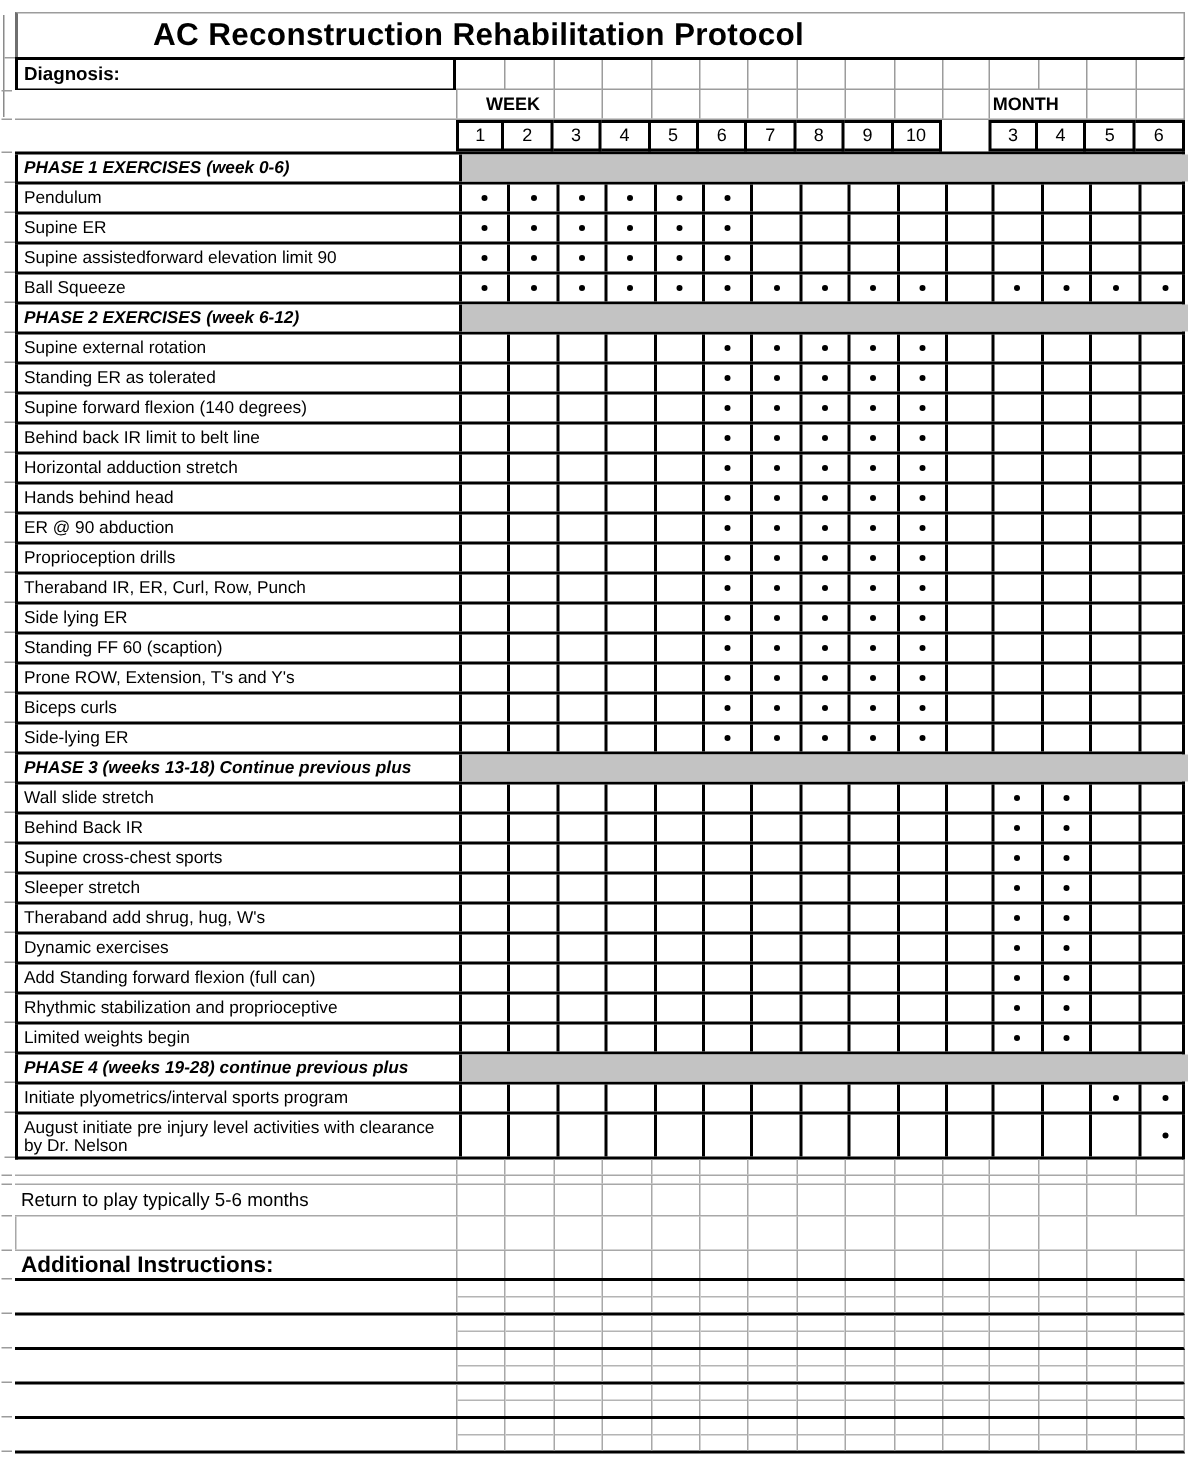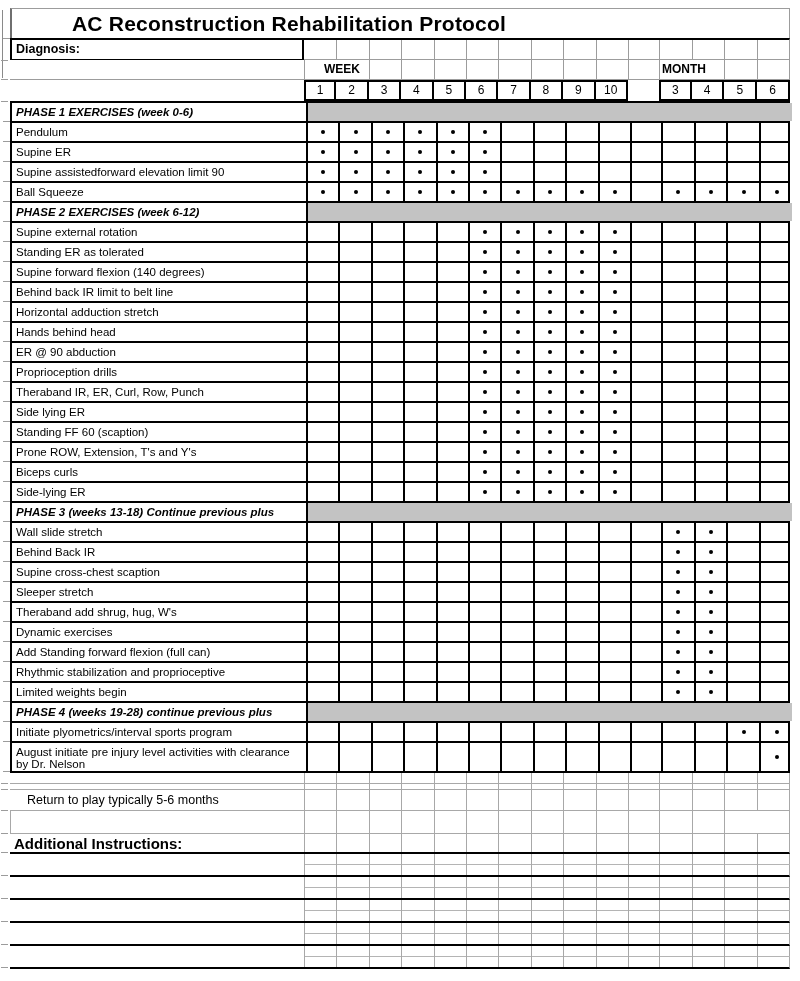--- a/index.html
+++ b/index.html
@@ -7,21 +7,21 @@
         font-family:"Liberation Sans","DejaVu Sans",sans-serif;color:#000;}
   .left-rule{position:absolute;left:2px;top:10px;height:68px;width:0;border-left:1px solid #8a8a8a;}
   .sheet{position:absolute;left:10px;top:8px;width:780px;}
 
   
   .cols{display:grid;grid-template-columns:294px repeat(10,32.4px) 31px repeat(4,32.75px);}
   .cell{box-sizing:border-box;overflow:hidden;}
 
   
   .title-row{box-sizing:border-box;height:30px;border-top:1px solid #9c9c9c;border-right:1px solid #9c9c9c;
-             border-left:2px solid #6f6f6f;line-height:29px;padding-left:60px;}
+             border-left:2px solid #6f6f6f;line-height:29px;padding-left:90px;}
   .title-text{font-size:21px;font-weight:bold;letter-spacing:.2px;white-space:nowrap;}
 
   
   .r-diag{height:20px;border-top:2px solid #000;border-right:1px solid #9c9c9c;}
   .r-proc{height:20px;border-bottom:2px solid #000;border-right:1px solid #9c9c9c;}
   .r-week{height:19px;border-bottom:1px solid #9c9c9c;border-right:1px solid #9c9c9c;}
   .r-num{height:21px;}
   .lblbox{border-left:2px solid #000;border-right:2px solid #000;font-weight:bold;font-size:12.5px;
           line-height:18px;padding-left:4px;}
   .divider{border-bottom:1.5px solid #000;}
@@ -45,21 +45,21 @@
   .dot{width:4px;height:4px;border-radius:50%;background:#000;}
 
   
   .frow{border-right:1px solid #a8a8a8;}
   .flite{border-bottom:1px solid #a8a8a8;}
   .sp1{height:10px;}
   .sp2{height:5px;}
   .n1{height:20px;}
   .n2{height:22px;}
   .vlite2{border-left:1px solid #a8a8a8;}
-  .nlbl{font-size:12.5px;padding-left:4px;display:flex;align-items:center;margin-left:13px;}
+  .nlbl{font-size:12.5px;padding-left:4px;display:flex;align-items:center;}
   .addl{height:18px;border-bottom:2.5px solid #000;}
   .albl{font-size:15px;font-weight:bold;padding-left:4px;display:flex;align-items:center;}
   .blank{height:21px;border-bottom:2.5px solid #000;}
   .halfline::before{content:"";display:block;height:10px;border-bottom:1px solid #b4b4b4;}
 
   
   .stub{position:relative;}
   .stub::after{content:"";position:absolute;left:-9px;bottom:-1px;width:7px;border-bottom:1px solid #9c9c9c;}
 </style>
 </head>
@@ -704,21 +704,21 @@
           <div class="cell dc">
             <span class="dot"></span>
           </div>
           <div class="cell dc">
             <span class="dot"></span>
           </div>
           <div class="cell dc"></div>
           <div class="cell dc"></div>
         </div>
         <div class="cols drow stub h20">
-          <div class="cell dlbl">Supine cross-chest scaption</div>
+          <div class="cell dlbl">Supine cross-chest sports</div>
           <div class="cell dc"></div>
           <div class="cell dc"></div>
           <div class="cell dc"></div>
           <div class="cell dc"></div>
           <div class="cell dc"></div>
           <div class="cell dc"></div>
           <div class="cell dc"></div>
           <div class="cell dc"></div>
           <div class="cell dc"></div>
           <div class="cell dc"></div>

